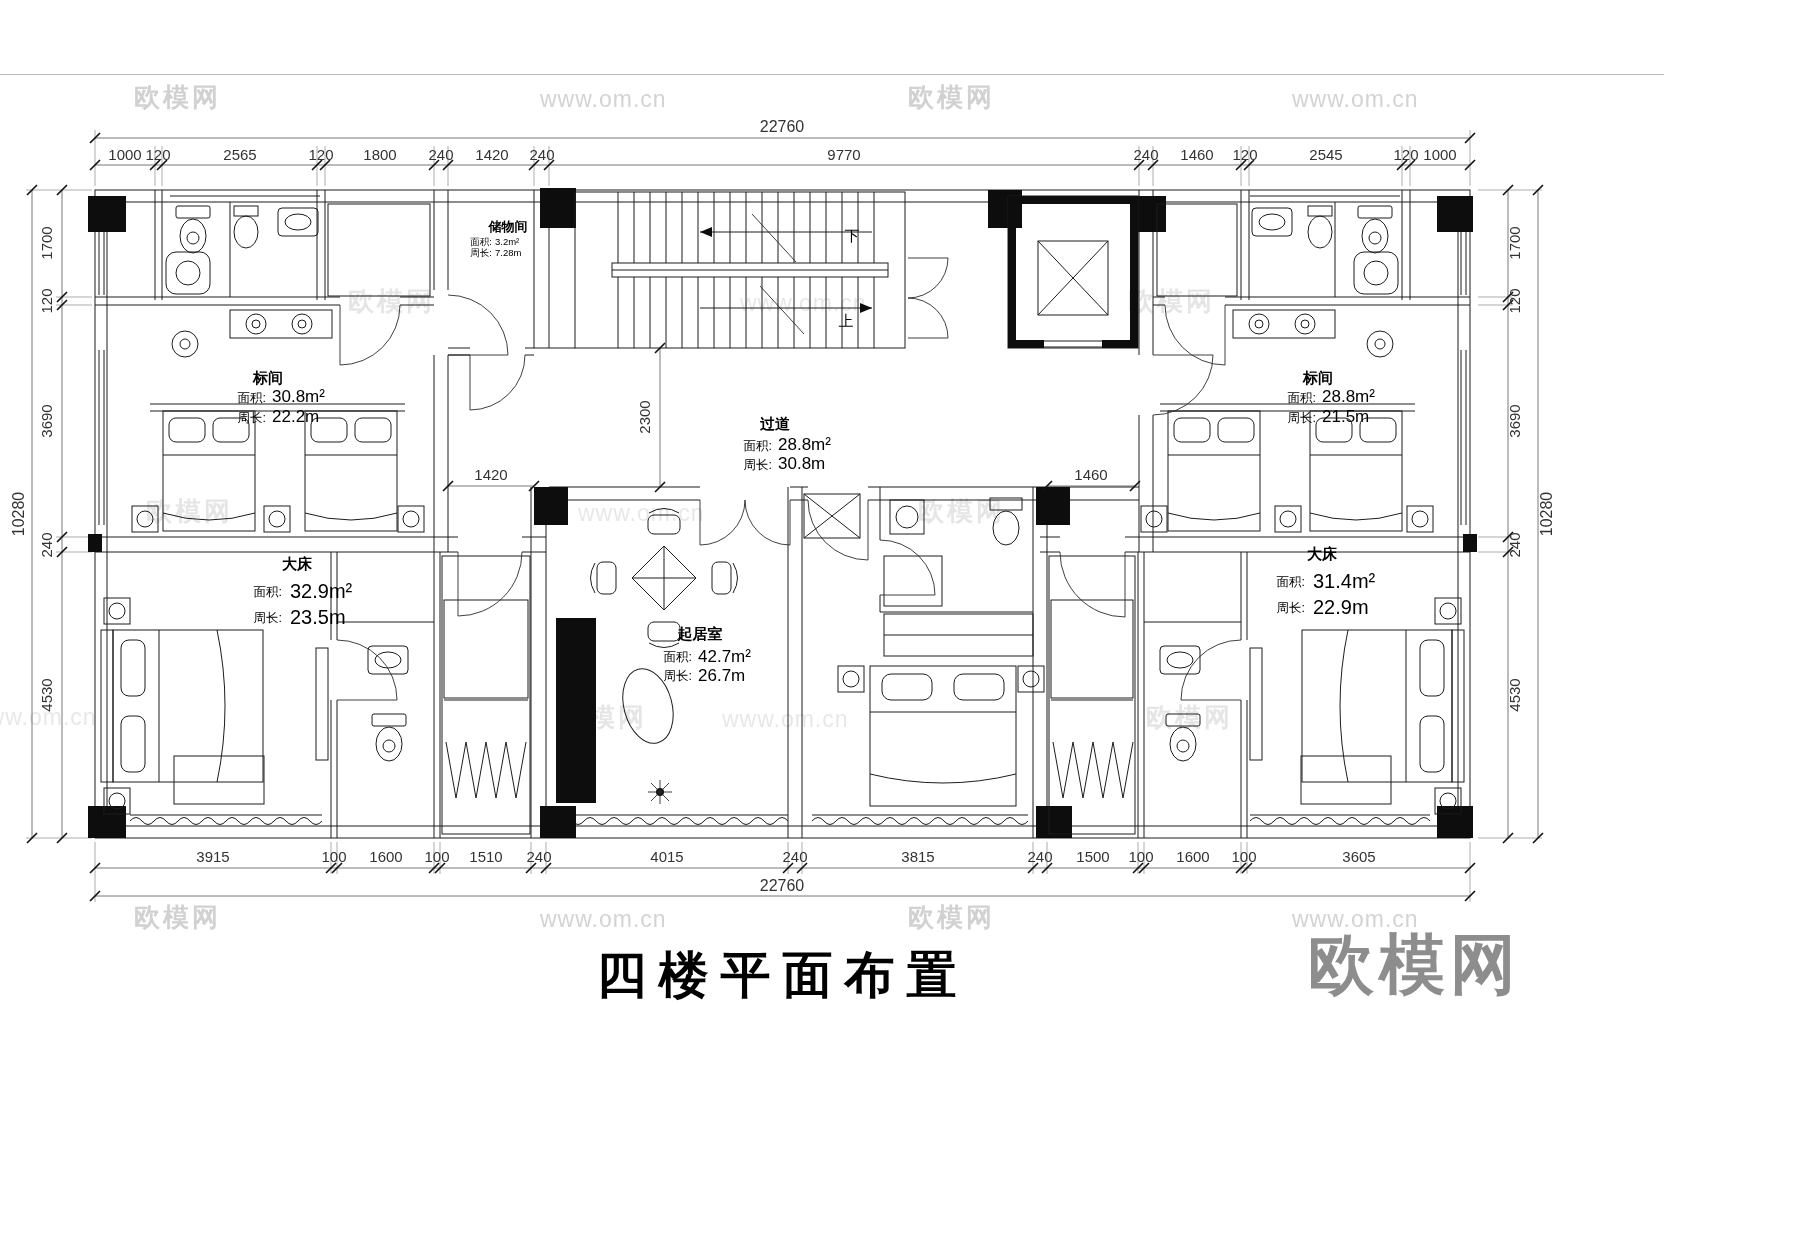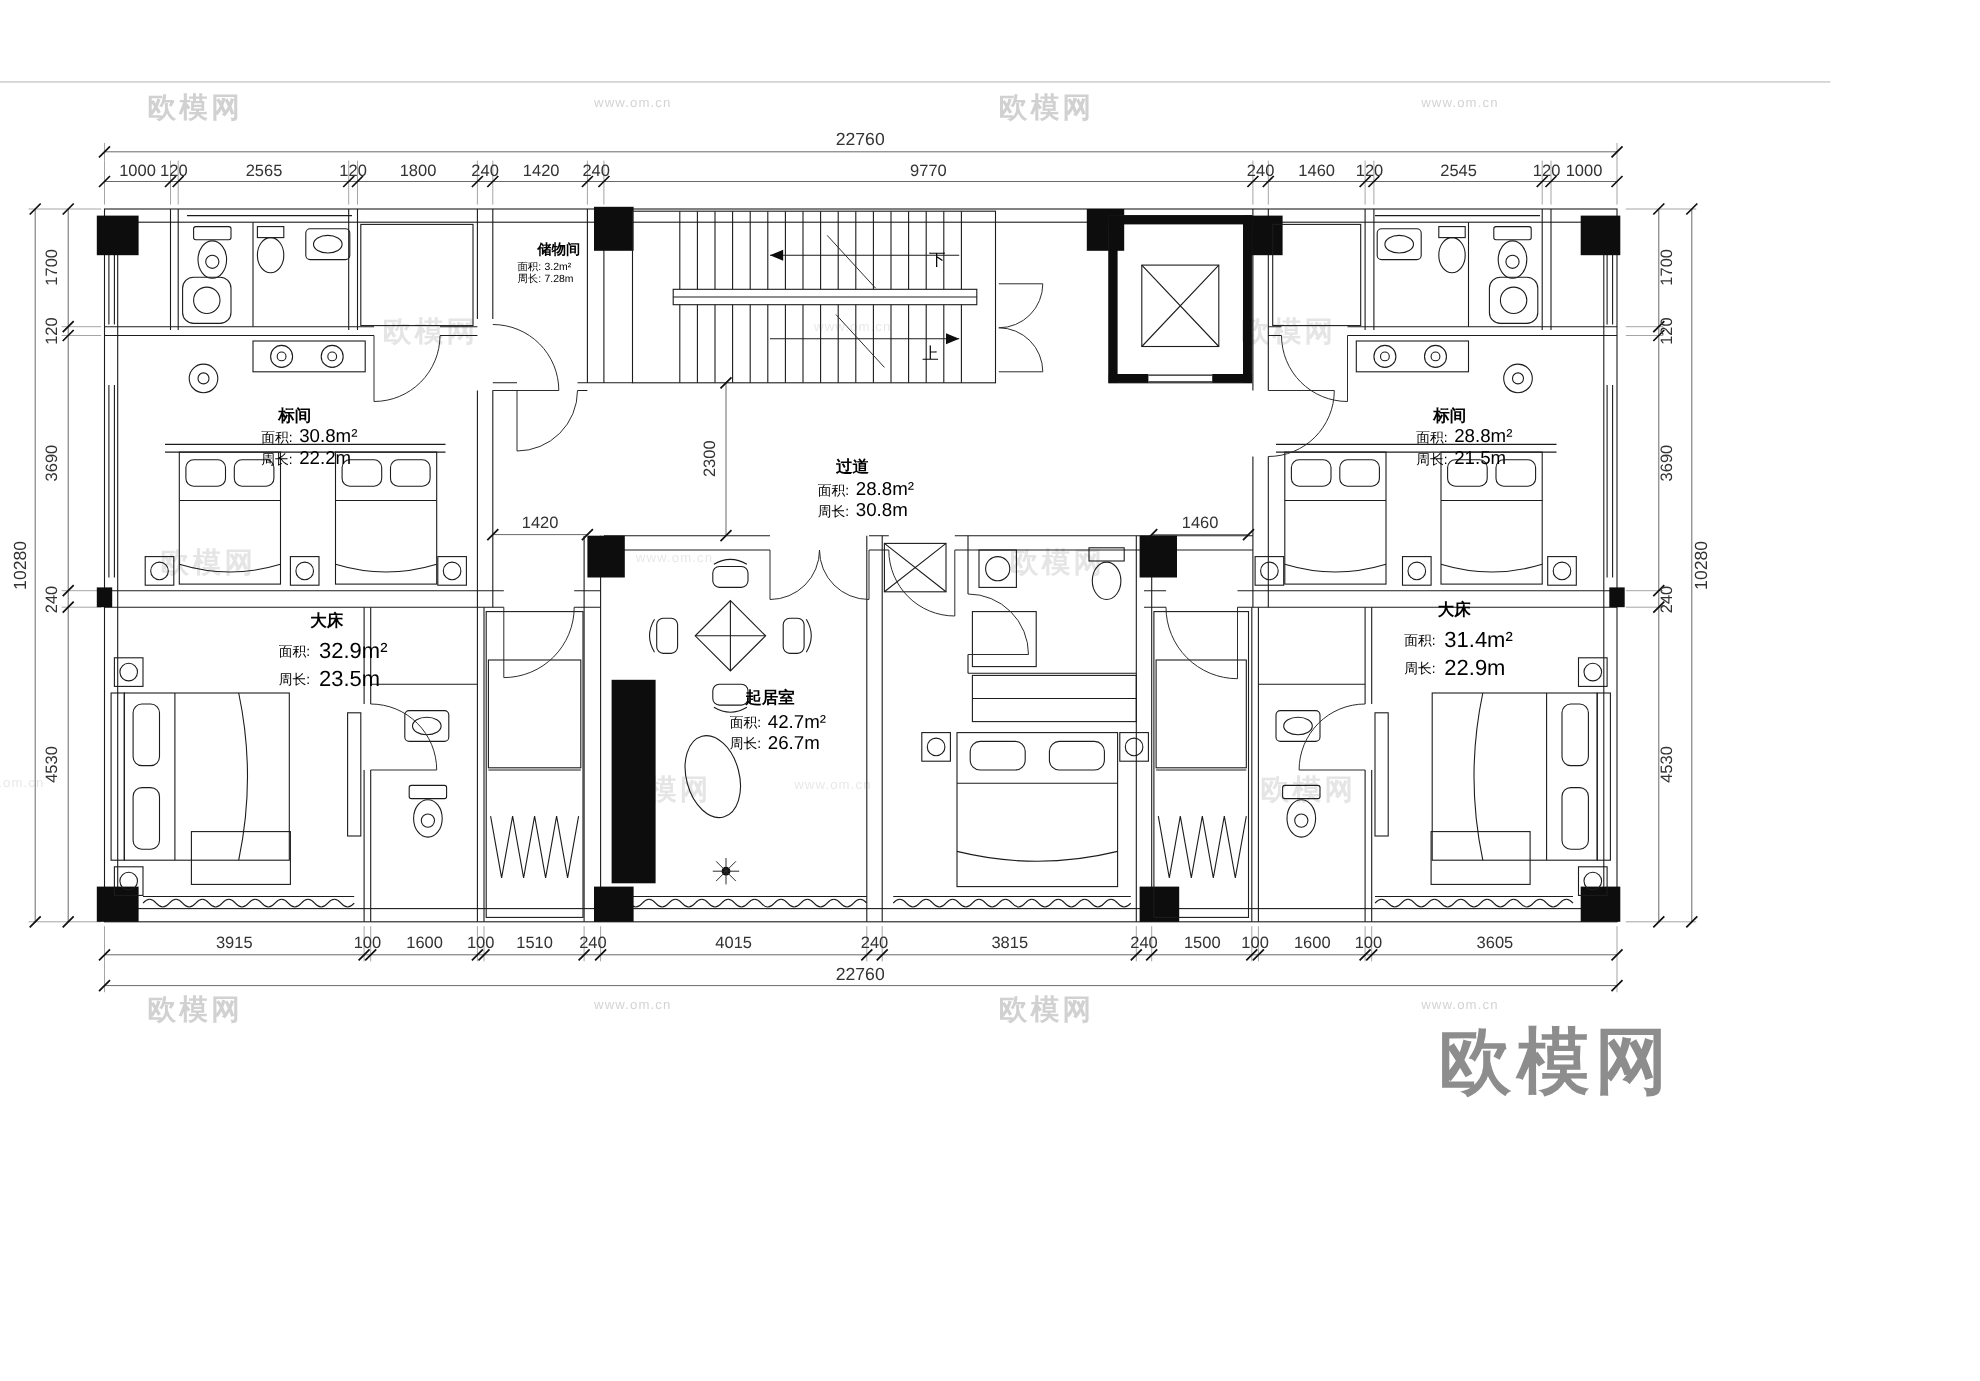--- a/index.html
+++ b/index.html
@@ -1,21 +1,21 @@
 <!DOCTYPE html>
 <html><head>
 <meta charset="utf-8">
 <style>
   html,body{margin:0;padding:0;background:#fff;}
   .page{position:relative;width:1664px;height:1255px;background:#fff;overflow:hidden;
         font-family:"Liberation Sans","DejaVu Sans",sans-serif;}
   .topline{position:absolute;left:0;top:74px;width:1800px;border-top:1px solid #b9b9b9;}
   .wm{position:absolute;color:#c6c6c6;font-size:26px;font-weight:bold;letter-spacing:3px;
       opacity:.8;white-space:nowrap;}
-  .wmu{position:absolute;color:#cccccc;font-size:12px;letter-spacing:1px;opacity:.85;white-space:nowrap;}
+  .wmu{position:absolute;color:#cccccc;font-size:23px;letter-spacing:1px;opacity:.85;white-space:nowrap;}
   .faint{opacity:.45;}
   .title{position:absolute;left:95px;top:942px;width:1375px;text-align:center;
          font-size:50px;font-weight:bold;letter-spacing:12px;color:#000;}
   .bigwm{position:absolute;left:1308px;top:920px;font-size:66px;font-weight:bold;
          color:#8d8d8d;letter-spacing:5px;}
   svg{position:absolute;left:0;top:0;}
   .w1{fill:none;stroke:#1c1c1c;stroke-width:1;}
   .wf{fill:#fff;stroke:#1c1c1c;stroke-width:1;}
   .thin{fill:none;stroke:#8a8a8a;stroke-width:.7;}
   .dimline{fill:none;stroke:#555;stroke-width:.8;}
@@ -427,14 +427,15 @@
       <text class="rv rvx" x="1313" y="614">22.9m</text>
 
       <text class="rname" x="700" y="639">起居室</text>
       <text class="rk" x="692" y="661">面积:</text>
       <text class="rv" x="698" y="662">42.7m²</text>
       <text class="rk" x="692" y="680">周长:</text>
       <text class="rv" x="698" y="681">26.7m</text>
     </g>
   </svg>
 
+  <div class="title">四楼平面布置</div>
   <div class="bigwm">欧模网</div>
 </div>
 
 </body></html>

